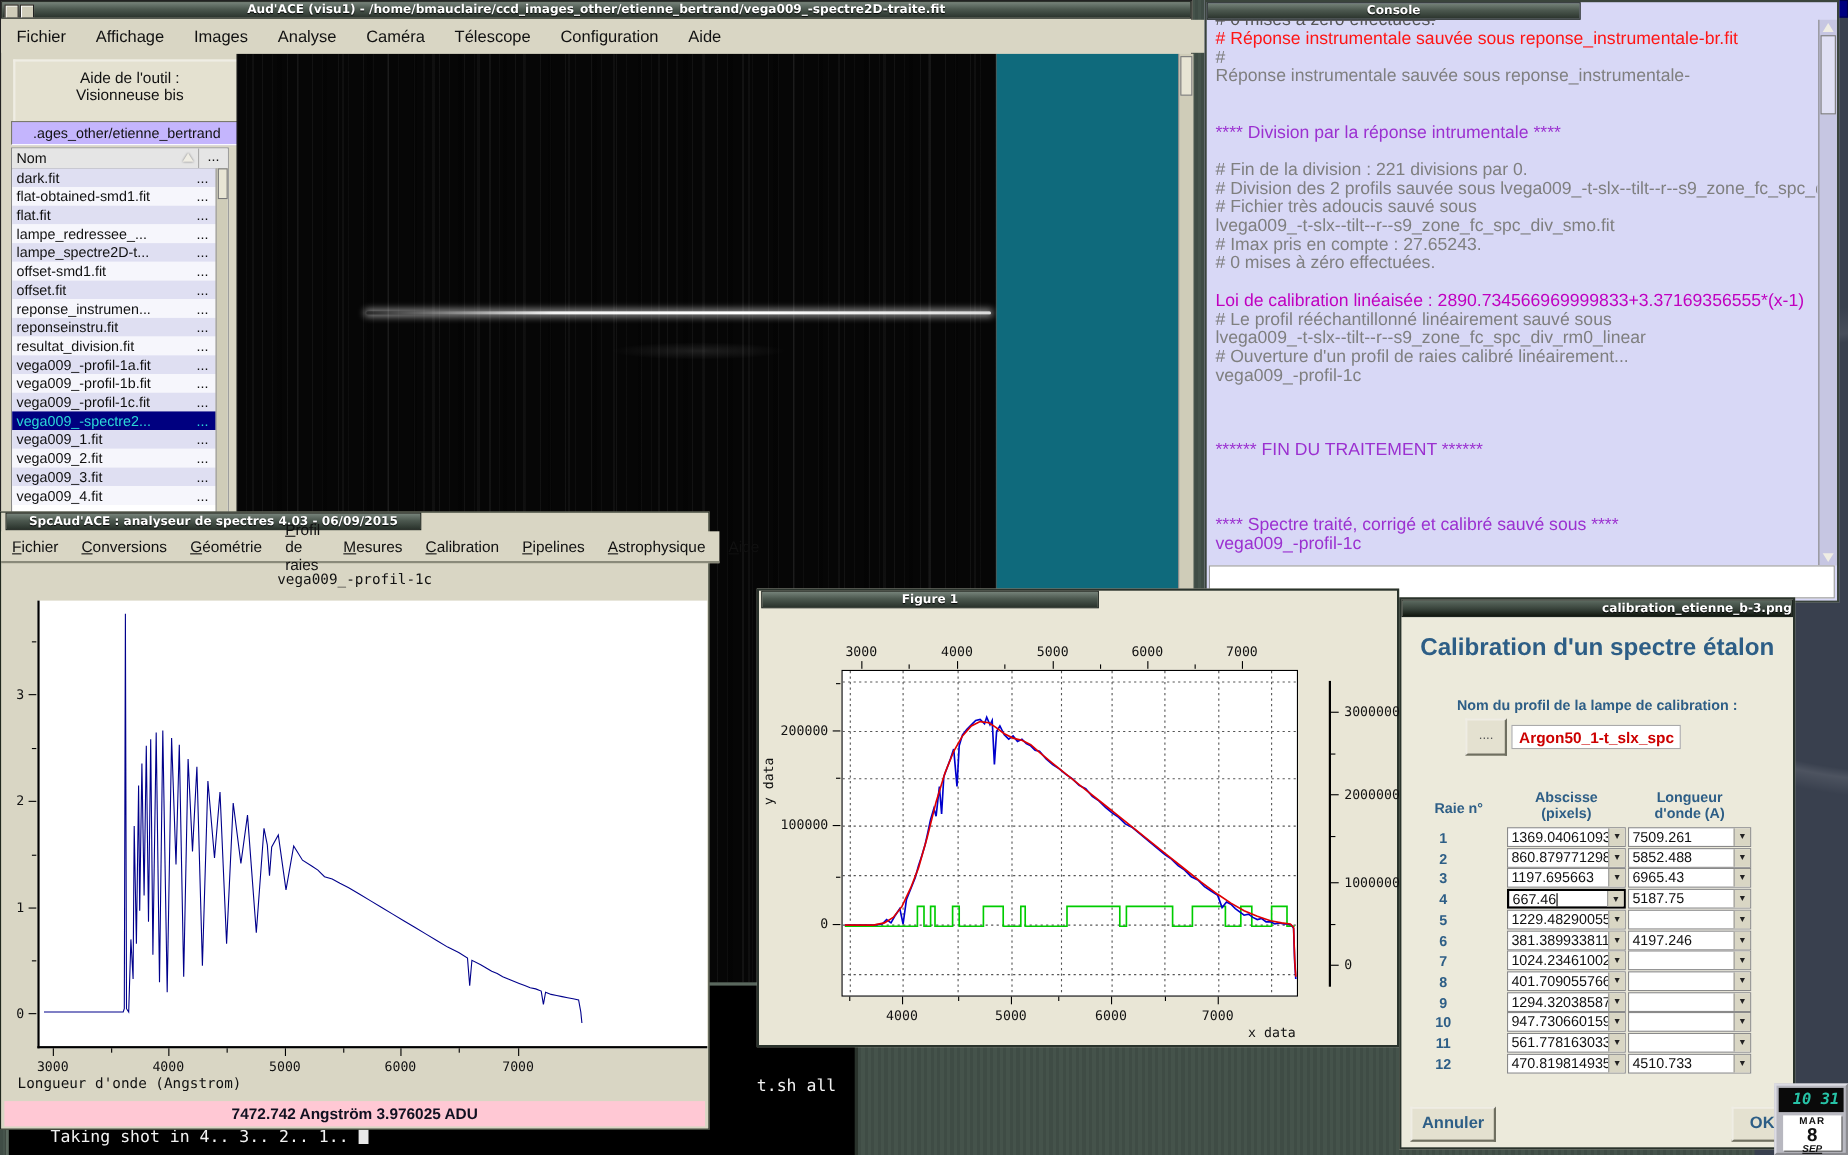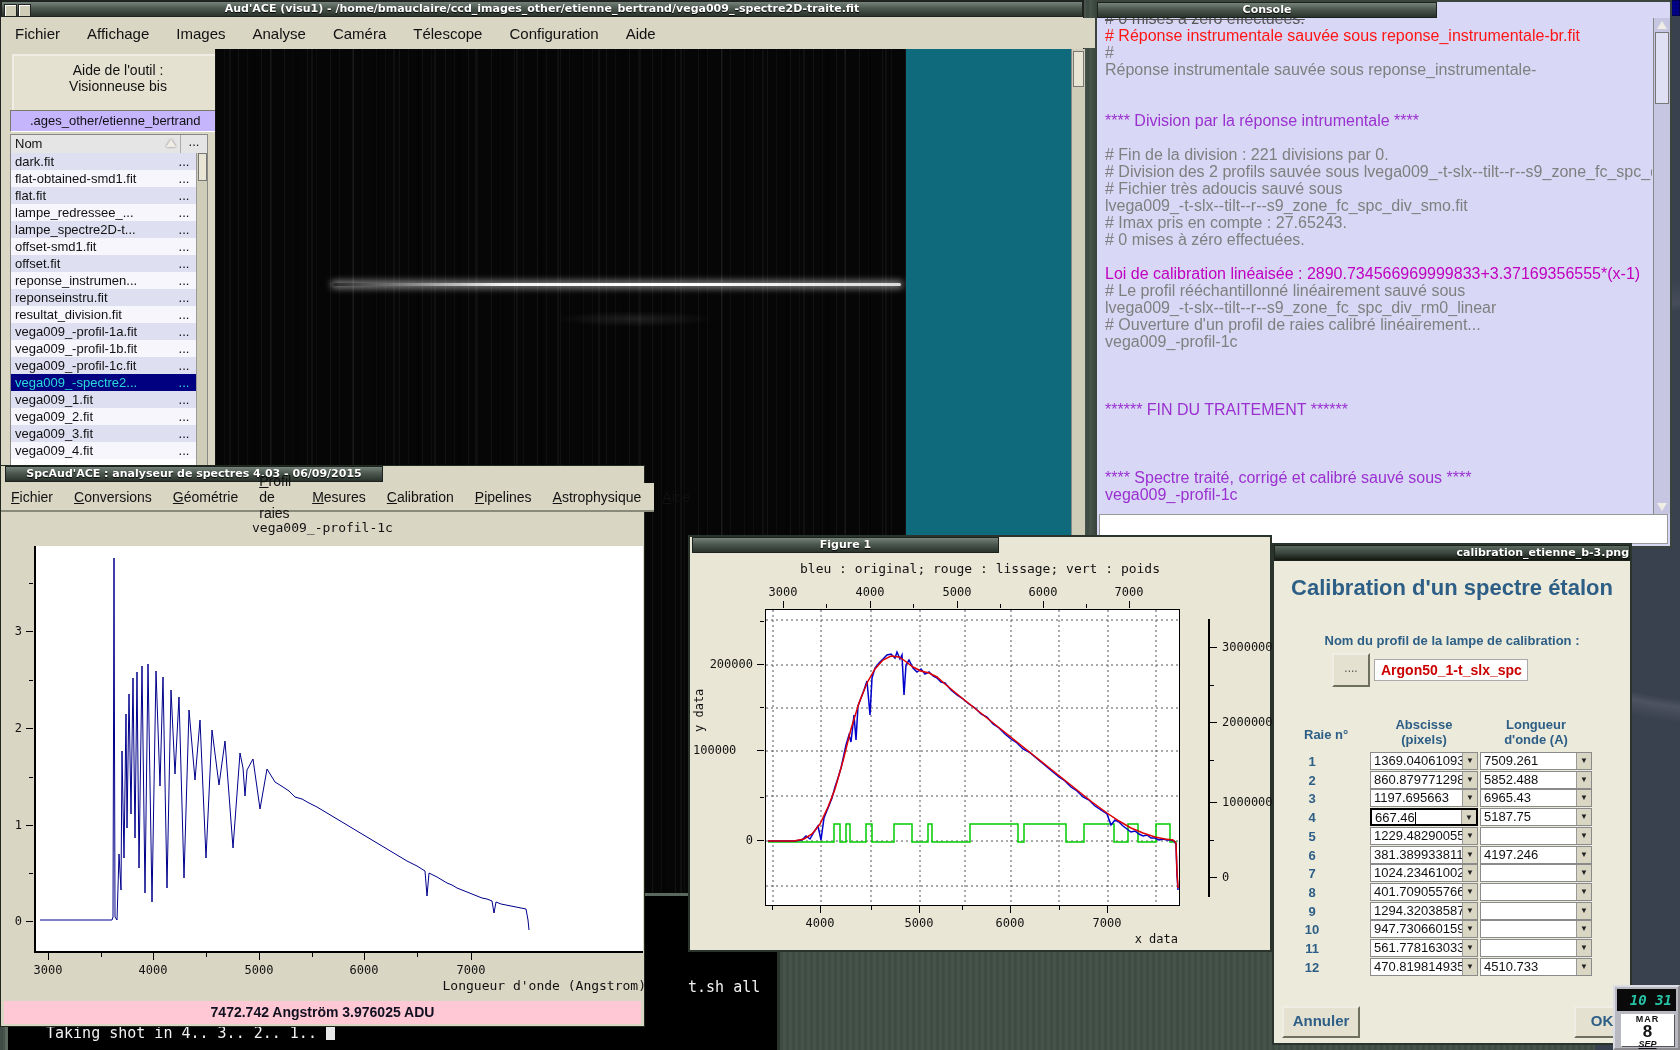--- a/index.html
+++ b/index.html
@@ -100,21 +100,21 @@
   #spc{left:0;top:465px;width:645px;height:562px;background:#d9d6c4;border:1px solid #20281f;}
   #spc .titlebar{left:4px;width:378px;}
   #spc-menubar{position:absolute;left:0;top:17px;width:100%;height:27px;background:#d9d6c4;
     border-bottom:2px solid #8a8a7a;display:flex;align-items:center;gap:21px;padding-left:10px;
     font-size:14px;color:#111;}
   #spc-plot-title{position:absolute;left:0;top:54px;width:100%;text-align:center;
     font-family:"DejaVu Sans Mono",monospace;font-size:13px;color:#111;}
   #spc-plot{position:absolute;left:33px;top:80px;width:607px;height:405px;background:#fff;
     border-left:2px solid #000;border-bottom:2px solid #000;}
   .axlabel{position:absolute;font-family:"DejaVu Sans Mono",monospace;font-size:12px;color:#111;}
-  #spc-xlabel{position:absolute;left:0;top:512px;width:645px;text-align:right;
+  #spc-xlabel{position:absolute;left:15px;top:512px;width:645px;text-align:left;
     font-family:"DejaVu Sans Mono",monospace;font-size:13px;color:#111;}
   #spc-status{position:absolute;left:3px;right:3px;top:535px;height:23px;background:#ffc8d4;
     text-align:center;font-weight:bold;font-size:14px;line-height:23px;color:#101020;}
   .tickv{position:absolute;width:1px;height:6px;background:#000;}
   .tickh{position:absolute;width:6px;height:1px;background:#000;}
 
   
   #figure{left:688px;top:535px;width:584px;height:417px;background:#e9e6d6;border:2px solid #2a332c;}
   #figure .titlebar{left:2px;width:307px;}
   #fig-title{position:absolute;left:0;top:24px;width:100%;text-align:center;
@@ -394,21 +394,20 @@
       <div class="axlabel" style="left: 21px; top: 255px; width: 60px; text-align: right; margin-left: -60px;">2</div>
       <div class="tickh" style="left: 25px; top: 165px; width: 7px;"></div>
       <div class="tickh" style="left: 28px; top: 117px; width: 4px;"></div>
       <div class="axlabel" style="left: 21px; top: 158px; width: 60px; text-align: right; margin-left: -60px;">3</div>
     </div>
 
   <div class="win" id="figure">
     <div class="titlebar">
       <span>Figure 1</span>
     </div>
-    <div id="fig-title">bleu : original; rouge : lissage; vert : poids</div>
     <div id="fig-plot">
         <svg width="413" height="295">
           <polyline points="7,0 7,295" fill="none" stroke="#555" stroke-width="1" stroke-dasharray="2,3"></polyline>
           <polyline points="55,0 55,295" fill="none" stroke="#555" stroke-width="1" stroke-dasharray="2,3"></polyline>
           <polyline points="105,0 105,295" fill="none" stroke="#555" stroke-width="1" stroke-dasharray="2,3"></polyline>
           <polyline points="154,0 154,295" fill="none" stroke="#555" stroke-width="1" stroke-dasharray="2,3"></polyline>
           <polyline points="199,0 199,295" fill="none" stroke="#555" stroke-width="1" stroke-dasharray="2,3"></polyline>
           <polyline points="245,0 245,295" fill="none" stroke="#555" stroke-width="1" stroke-dasharray="2,3"></polyline>
           <polyline points="293,0 293,295" fill="none" stroke="#555" stroke-width="1" stroke-dasharray="2,3"></polyline>
           <polyline points="342,0 342,295" fill="none" stroke="#555" stroke-width="1" stroke-dasharray="2,3"></polyline>
@@ -452,21 +451,21 @@
       <div class="tickv" style="left: 272px; top: 369px; height: 4px;"></div>
       <div class="axlabel" style="left: 320px; top: 379px; width: 60px; text-align: center; margin-left: -30px;">6000</div>
       <div class="tickv" style="left: 417px; top: 369px; height: 7px;"></div>
       <div class="tickv" style="left: 369px; top: 369px; height: 4px;"></div>
       <div class="axlabel" style="left: 417px; top: 379px; width: 60px; text-align: center; margin-left: -30px;">7000</div>
       <div class="tickh" style="left: 67px; top: 127px; width: 7px;"></div>
       <div class="tickh" style="left: 70px; top: 84px; width: 4px;"></div>
       <div class="axlabel" style="left: 63px; top: 120px; width: 60px; text-align: right; margin-left: -60px;">200000</div>
       <div class="tickh" style="left: 67px; top: 213px; width: 7px;"></div>
       <div class="tickh" style="left: 70px; top: 170px; width: 4px;"></div>
-      <div class="axlabel" style="left: 63px; top: 206px; width: 60px; text-align: left; margin-left: -60px;">100000</div>
+      <div class="axlabel" style="left: 63px; top: 206px; width: 60px; text-align: right; margin-left: -60px;">100000</div>
       <div class="tickh" style="left: 67px; top: 303px; width: 7px;"></div>
       <div class="tickh" style="left: 70px; top: 260px; width: 4px;"></div>
       <div class="axlabel" style="left: 63px; top: 296px; width: 60px; text-align: right; margin-left: -60px;">0</div>
       <div style="position: absolute; width: 2px; background: rgb(0, 0, 0); left: 518px; top: 82px; height: 278px;"></div>
       <div class="tickh" style="left: 520px; top: 110px; width: 7px;"></div>
       <div class="tickh" style="left: 520px; top: 148px; width: 4px;"></div>
       <div class="axlabel" style="left: 532px; top: 103px;">3000000</div>
       <div class="tickh" style="left: 520px; top: 185px; width: 7px;"></div>
       <div class="tickh" style="left: 520px; top: 223px; width: 4px;"></div>
       <div class="axlabel" style="left: 532px; top: 178px;">2000000</div>

